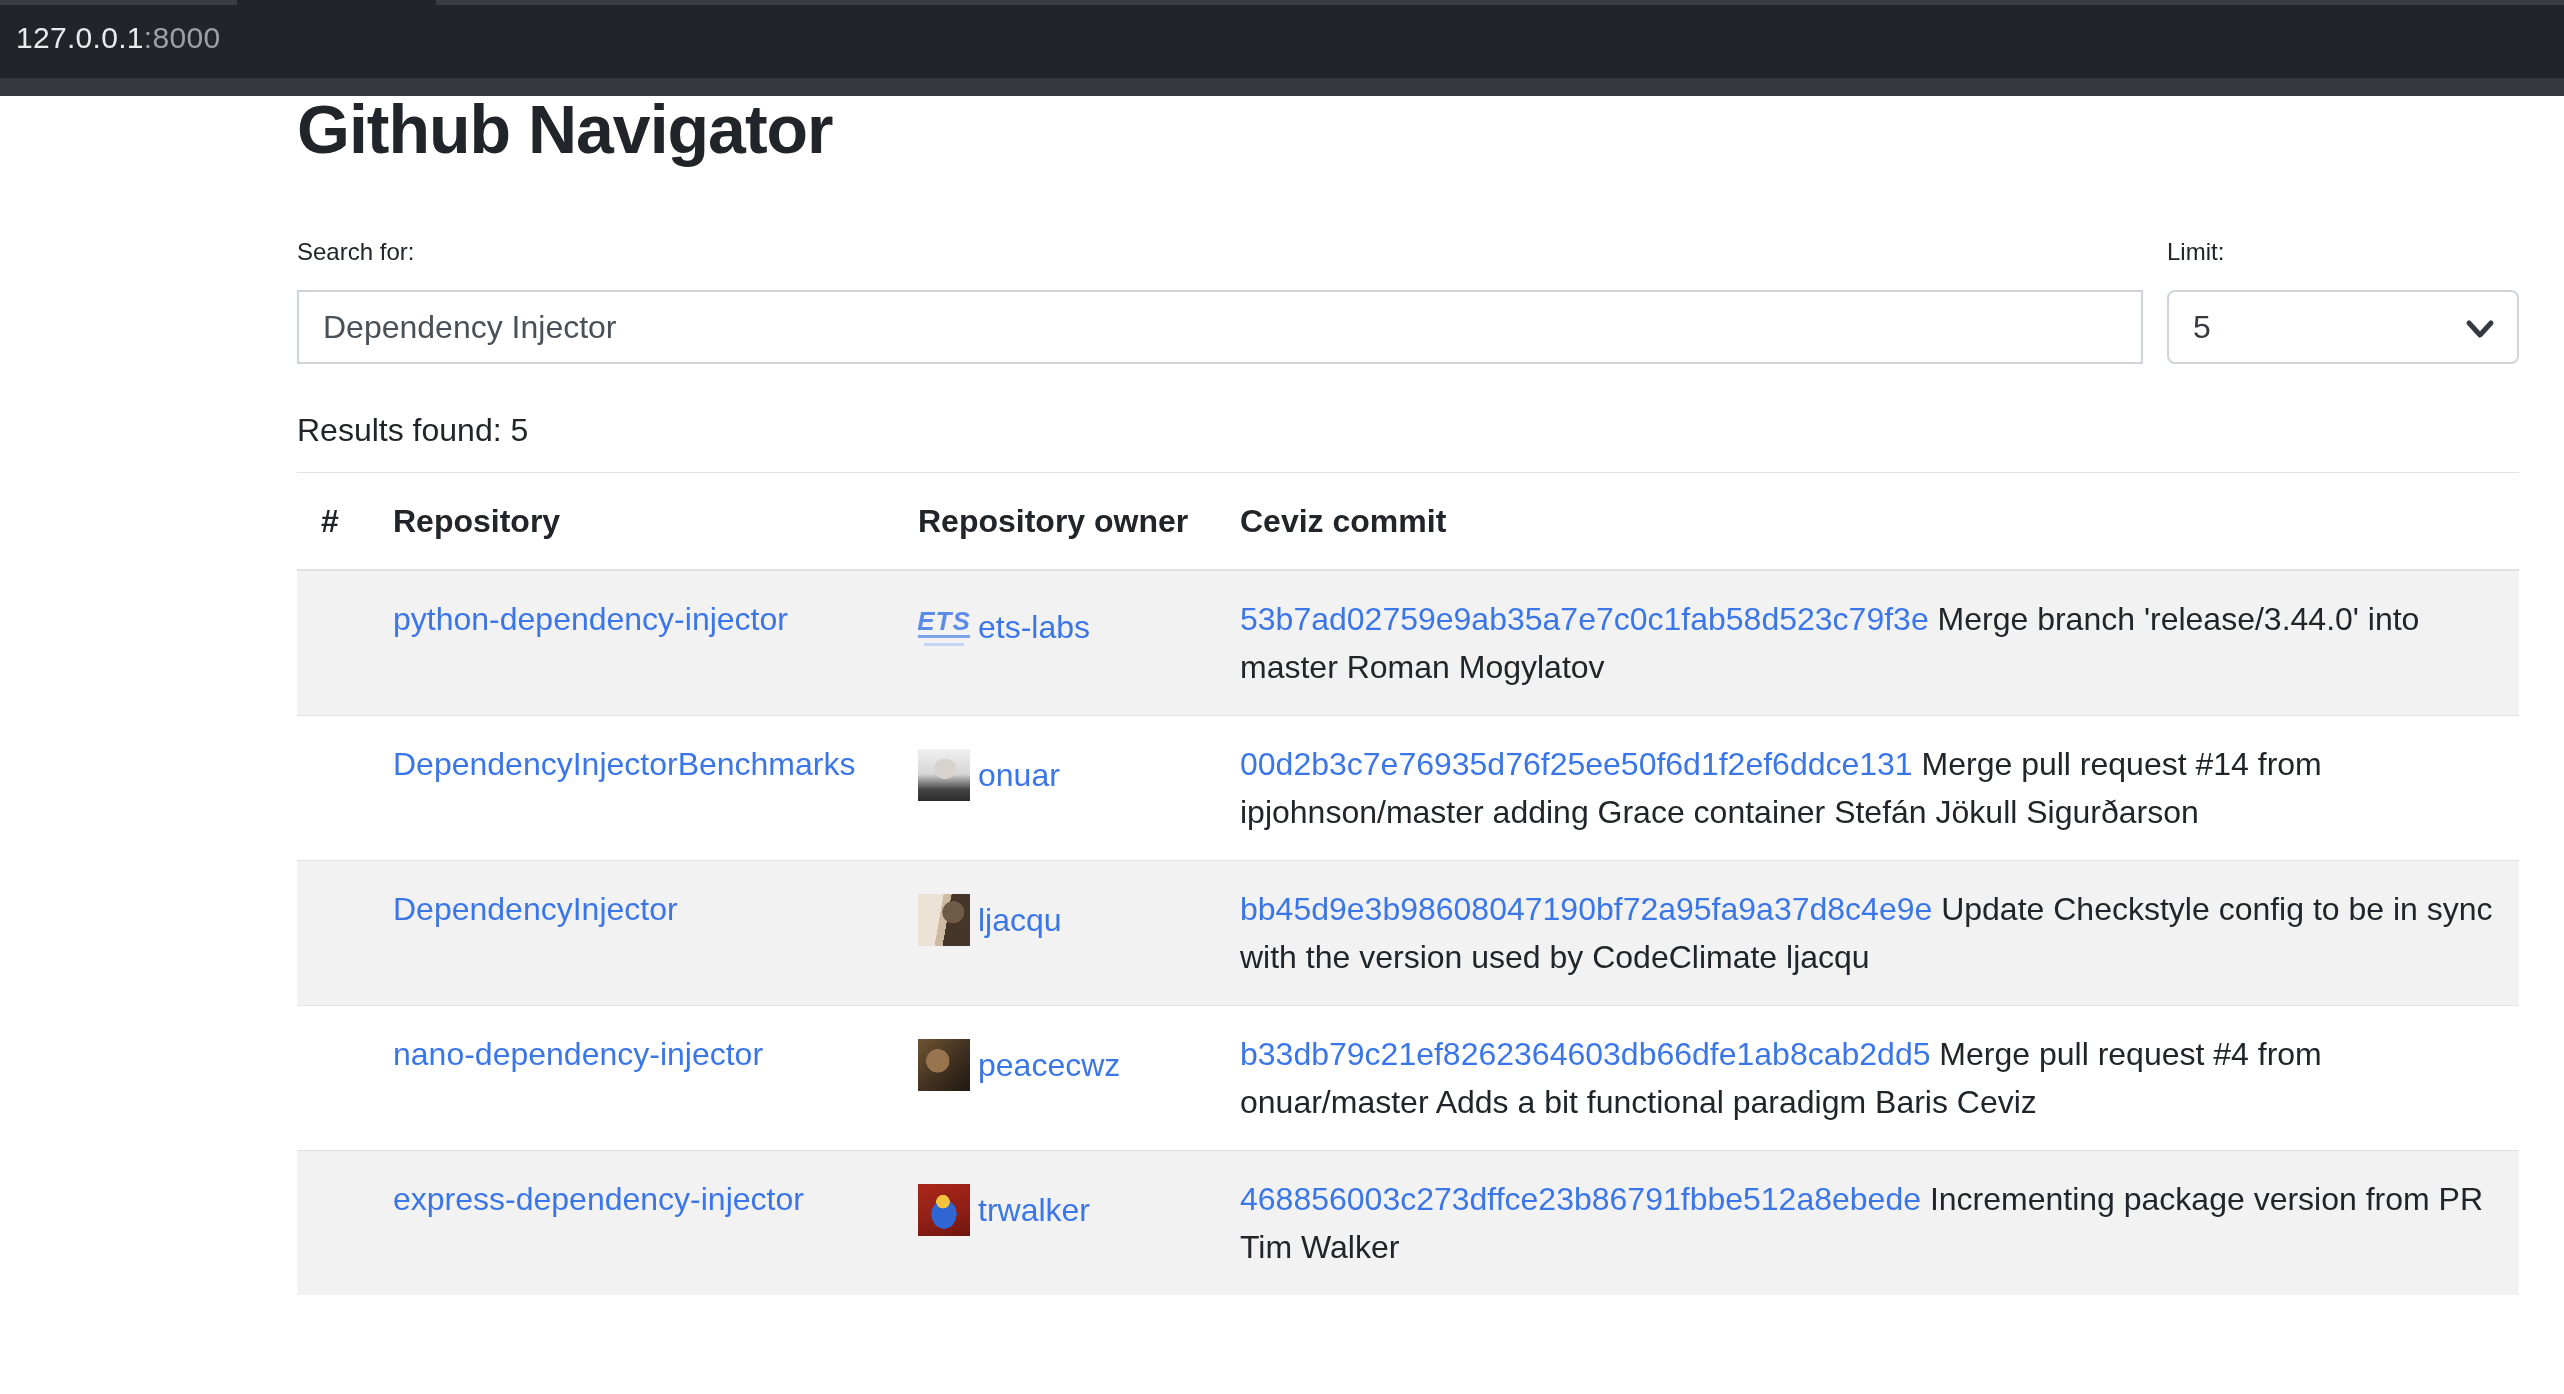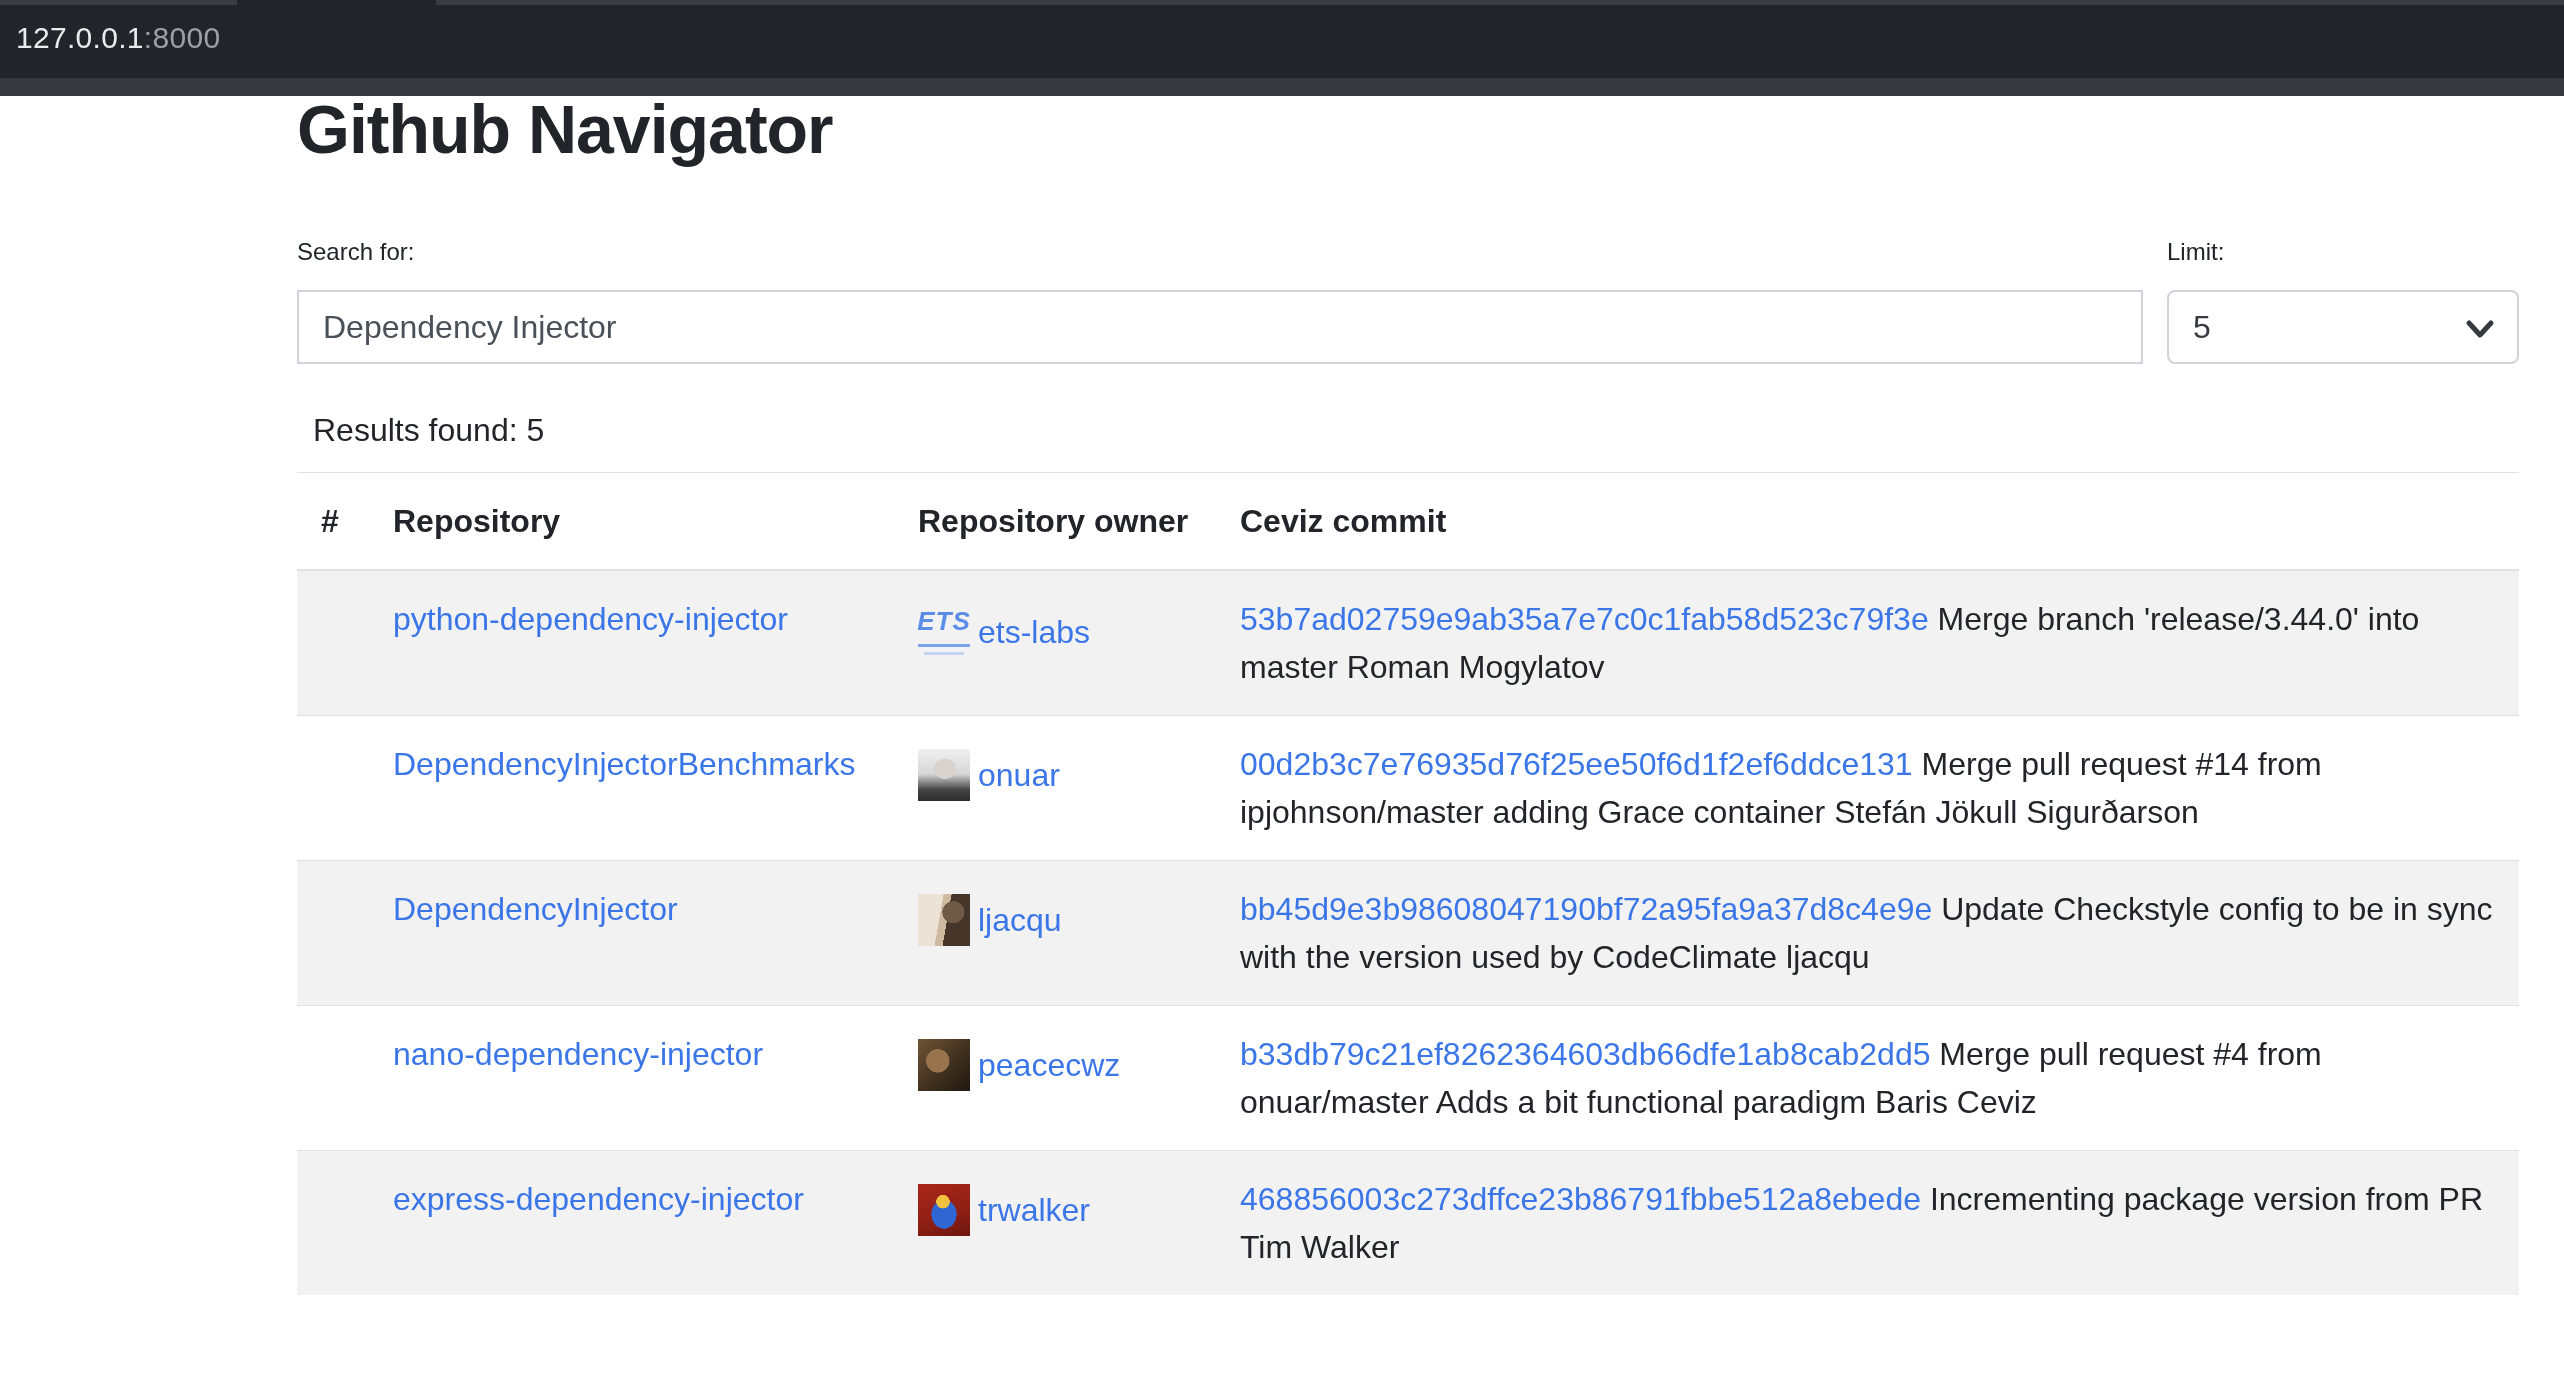--- a/index.html
+++ b/index.html
@@ -44,42 +44,42 @@
   .text-input{
     width:100%;height:74px;border:2px solid var(--input-border);border-radius:0;
     font-family:inherit;font-size:32px;color:#495057;padding:0 24px;outline:none;background:#fff;
   }
   .select-box{
     position:relative;width:100%;height:74px;border:2px solid var(--input-border);border-radius:8px;
     background:#fff;display:flex;align-items:center;padding:0 24px;
     font-size:32px;color:#343a40;cursor:default;
   }
   .select-box .chevron{position:absolute;right:22px;top:24px;width:30px;height:26px;}
-  .results-count{margin-top:42px;font-size:32px;line-height:48px;color:var(--text);margin-left:16px;}
+  .results-count{margin-top:42px;font-size:32px;line-height:48px;color:var(--text);}
   
   table.results{
     width:100%;margin-top:18px;border-collapse:collapse;table-layout:fixed;
     border-top:1px solid var(--border);
   }
   table.results th{
     text-align:left;font-weight:700;font-size:32px;line-height:48px;color:var(--text);
     padding:24px;border-bottom:2px solid var(--border);
   }
   table.results td{
     vertical-align:top;font-size:32px;line-height:48px;
     padding:24px;border-top:1px solid var(--border);word-wrap:break-word;
   }
   table.results tbody tr:nth-child(odd){background:var(--stripe);}
   a.lnk{color:var(--link);text-decoration:none;}
   .owner-cell-inner{display:inline-flex;align-items:center;gap:8px;}
   .avatar{width:52px;height:52px;flex:0 0 52px;overflow:hidden;position:relative;
     display:flex;flex-direction:column;align-items:center;justify-content:center;}
   .avatar--ets{background:transparent;color:#5b8ce8;font-style:italic;font-weight:700;
     font-size:26px;line-height:26px;}
-  .avatar--ets .avatar-text{border-bottom:3px solid #7ba3ec;padding-bottom:10px;letter-spacing:1px;}
+  .avatar--ets .avatar-text{border-bottom:3px solid #7ba3ec;padding-bottom:1px;letter-spacing:1px;}
   .avatar--ets::after{content:"";display:block;width:40px;height:3px;margin-top:5px;background:#c3d4f4;}
   .avatar--stebet{background:
     radial-gradient(ellipse 36% 32% at 52% 38%,#d8d3cf 0 60%,rgba(0,0,0,0) 61%),
     linear-gradient(180deg,#f0f0f0 0%,#d6d6d6 48%,#454545 78%,#2b2b2b 100%);}
   .avatar--ljacqu{background:
     radial-gradient(circle at 68% 35%,#6e5a47 0 22%,rgba(0,0,0,0) 23%),
     linear-gradient(100deg,#ece3d6 0 42%,#cdbaa0 42% 55%,#46362a 55% 100%);}
   .avatar--peacecwz{background:
     radial-gradient(circle at 38% 42%,#97744d 0 26%,rgba(0,0,0,0) 27%),
     linear-gradient(135deg,#6f5534 0%,#40301f 55%,#201811 100%);}

